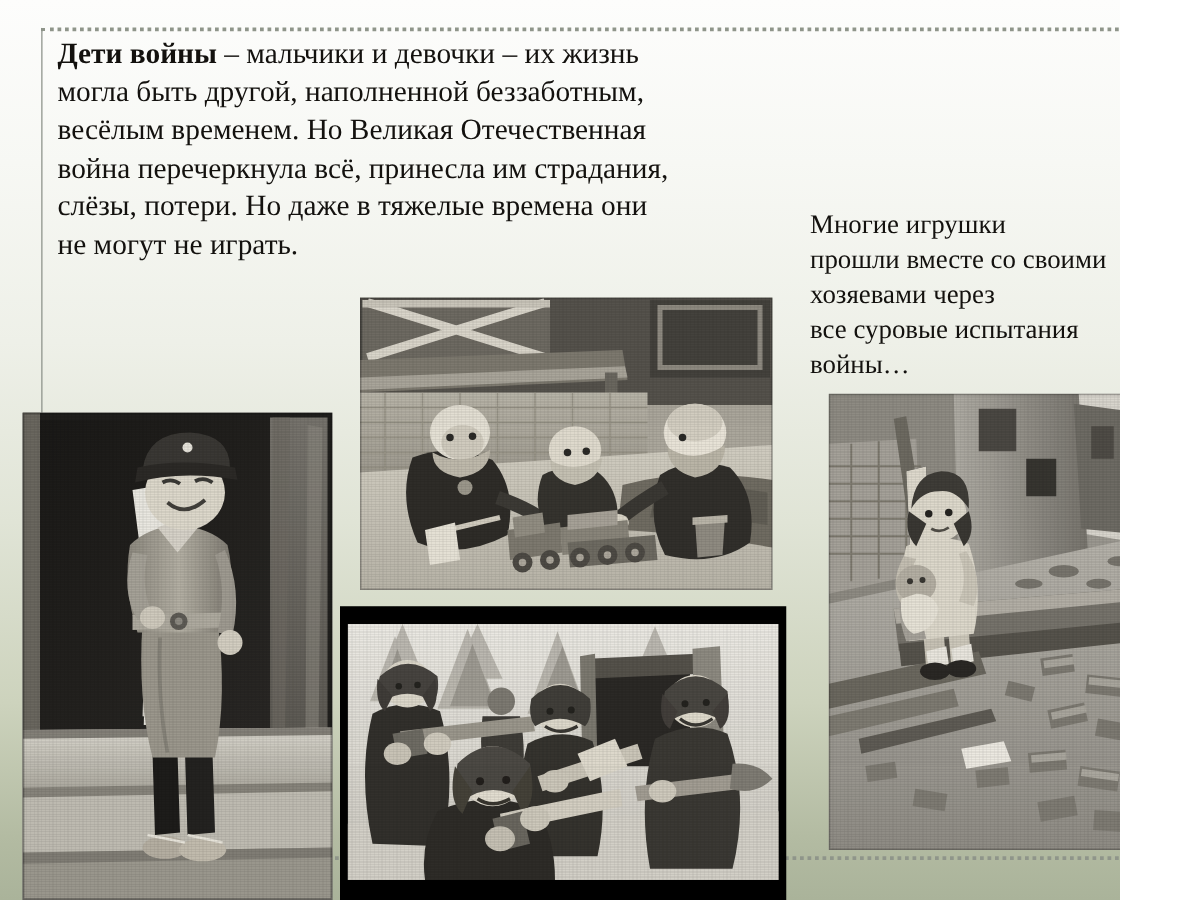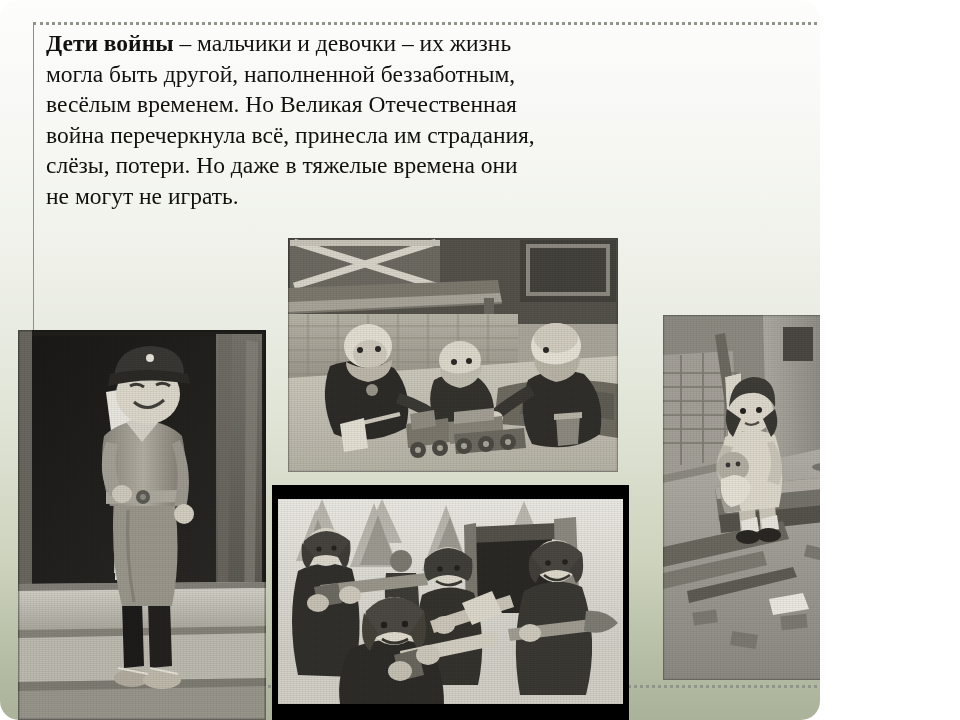--- a/index.html
+++ b/index.html
@@ -2,33 +2,32 @@
 <html><head>
 <meta charset="utf-8">
 <style>
   html, body {
     margin: 0;
     padding: 0;
     background: #ffffff;
   }
   #slide {
     position: relative;
-    width: 820px;
+    width: 896px;
     height: 720px;
     overflow: hidden;
     background: linear-gradient(to bottom,
         #fdfdfc 0%,
         #f7f8f4 18%,
         #eef0e8 38%,
         #e0e4d6 58%,
         #cdd3bd 78%,
         #b3bba2 93%,
         #aab39a 100%);
     font-family: "Liberation Serif", "DejaVu Serif", serif;
-    border-radius: 19px;
   }
 
   
   #frame {
     position: absolute;
     left: 33px;
     top: 22px;
     width: 892px;
     height: 666px;
     border-top: 3px dotted #8f958a;
@@ -92,20 +91,25 @@
 </style>
 </head>
 <body>
 
 <div id="slide">
 
   <div id="frame"></div>
 
   <div class="textblock" id="main-text"><span class="lead">Дети войны</span><span> – мальчики и девочки – их жизнь могла быть другой, наполненной беззаботным, весёлым временем. Но Великая Отечественная война перечеркнула всё, принесла им страдания, слёзы, потери. Но даже в тяжелые времена они не могут не играть.</span></div>
 
+  <div class="textblock" id="side-text">Многие игрушки
+прошли вместе со своими
+хозяевами через
+все суровые испытания
+войны…</div>
 
   <div class="photo" id="photo-boy">
     <svg viewBox="0 0 248 390" preserveAspectRatio="none">
       <defs>
         <linearGradient id="bwall" x1="0" y1="0" x2="0" y2="1">
           <stop offset="0" stop-color="#76736c"></stop>
             <stop offset="1" stop-color="#55524c"></stop>
         </linearGradient>
         <linearGradient id="bdark" x1="0" y1="0" x2="1" y2="1">
           <stop offset="0" stop-color="#1a1917"></stop>

